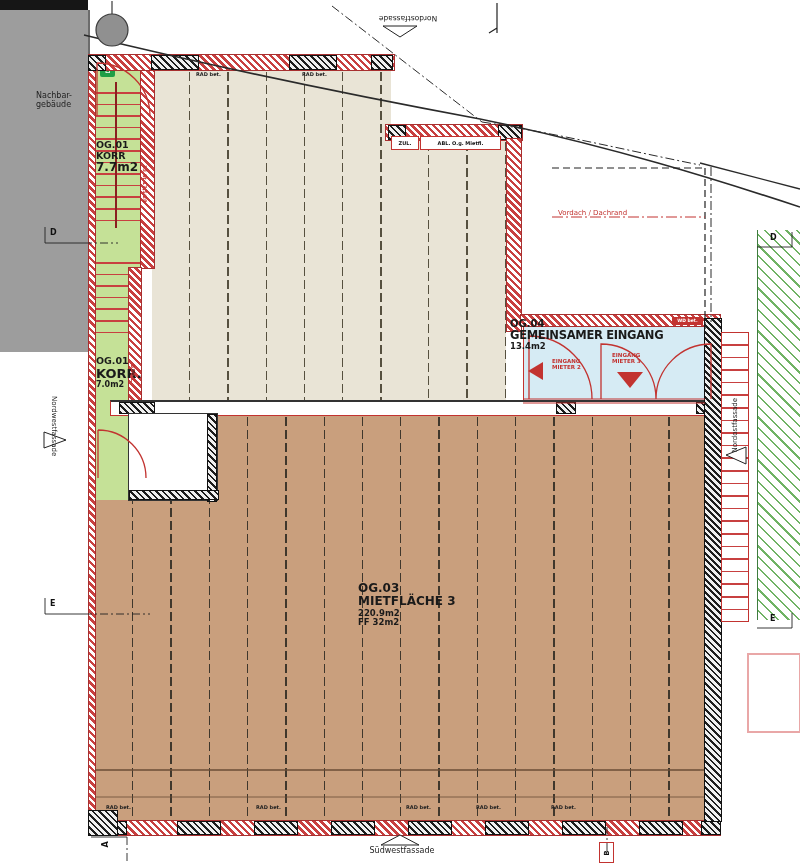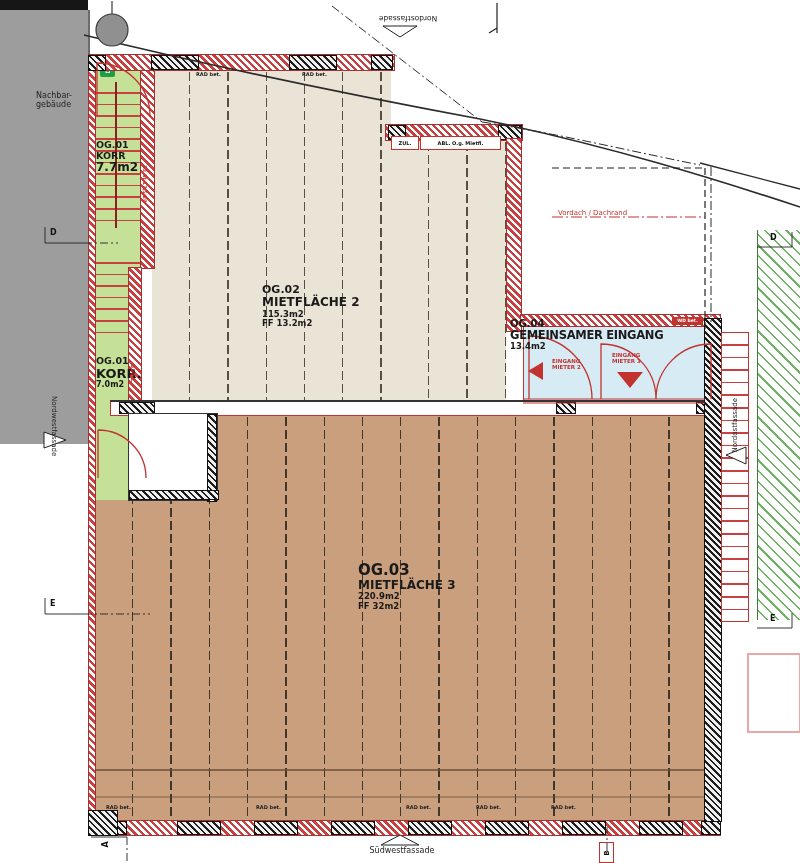--- a/index.html
+++ b/index.html
@@ -39,21 +39,21 @@
   .smallbox{background:#fff;border:1px solid #c23330;font-size:5px;font-weight:bold;
     color:#111;display:flex;align-items:center;justify-content:center;white-space:nowrap;overflow:hidden;}
   .tri{width:0;height:0;}
 </style>
 </head>
 <body>
 
 <div id="plan">
 
   <div class="abs" style="left:0;top:0;width:88px;height:10px;background:#161616;"></div>
-  <div class="abs neighbor" style="left:0;top:10px;width:88px;height:434px;">
+  <div class="abs neighbor" style="left:0;top:10px;width:88px;height:342px;">
     <div class="abs lbl" style="left:36px;top:82px;font-size:8px;font-weight:normal;color:#222;">Nachbar-
 gebäude</div>
   </div>
 
   <div class="abs floor3" style="left:95px;top:413px;width:609px;height:407px;"></div>
   <div class="abs floor2" style="left:152px;top:68px;width:239px;height:332px;"></div>
   <div class="abs floor2" style="left:391px;top:138px;width:115px;height:262px;"></div>
 
   <div class="abs corridor" style="left:94px;top:60px;width:46px;height:440px;"></div>
   <div class="abs stairs" style="left:94px;top:82px;width:46px;height:146px;"></div>
@@ -149,28 +149,22 @@
       <path d="M 792 232 V 247 M 757 247 H 792"></path>
       <path d="M 45 598 V 614 M 45 614 H 84"></path>
       <path d="M 84 614 H 150" stroke-dasharray="8 3 2 3"></path>
       <path d="M 792 613 V 628 M 757 628 H 792"></path>
       <path d="M 91 837 H 127"></path>
       <path d="M 127 837 V 861" stroke-dasharray="8 3 2 3"></path>
       <path d="M 607 827 V 855" stroke-dasharray="8 3 2 3"></path>
     </g>
   </svg>
 
-  <div class="abs" style="left:262px;top:284px;">
-    <div class="lbl" style="font-size:11px;">OG.02</div>
-    <div class="lbl" style="font-size:12px;">MIETFLÄCHE 2</div>
-    <div class="lbl" style="font-size:8.5px;">115.3m2</div>
-    <div class="lbl" style="font-size:8.5px;">FF 13.2m2</div>
-  </div>
   <div class="abs" style="left:358px;top:562px;">
-    <div class="lbl" style="font-size:15px;">OG.03</div>
+    <div class="lbl" style="font-size:12px;margin-top:20px;">OG.03</div>
     <div class="lbl" style="font-size:12px;">MIETFLÄCHE 3</div>
     <div class="lbl" style="font-size:8.5px;">220.9m2</div>
     <div class="lbl" style="font-size:8.5px;">FF 32m2</div>
   </div>
   <div class="abs" style="left:96px;top:140px;">
     <div class="lbl" style="font-size:9.5px;">OG.01</div>
     <div class="lbl" style="font-size:9.5px;">KORR</div>
     <div class="lbl" style="font-size:12px;">7.7m2</div>
   </div>
   <div class="abs" style="left:96px;top:356px;">

